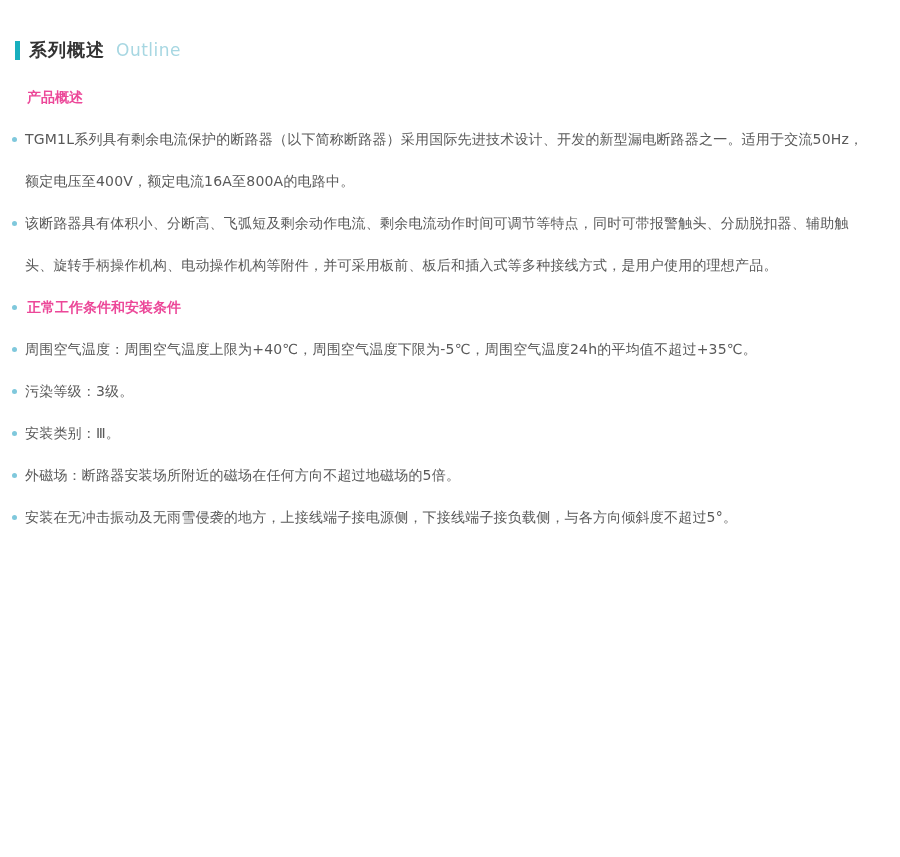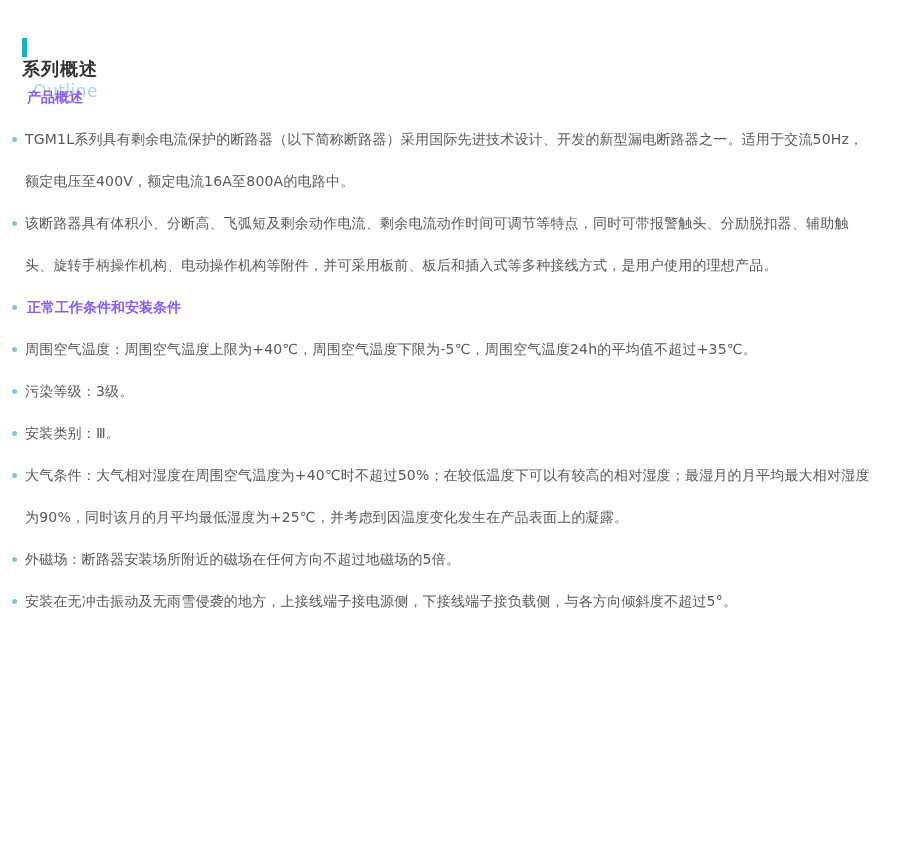--- a/index.html
+++ b/index.html
@@ -10,24 +10,23 @@
     font-family: "DejaVu Sans", "Liberation Sans", sans-serif;
   }
   .page {
     width: 900px;
     min-height: 857px;
     background: #ffffff;
     overflow: hidden;
   }
   .page-header {
     display: flex;
-    align-items: flex-start;
-    margin: 38px 0 0 22px;
+    align-items: center;
+    margin: 38px 0 0 15px;
     height: 24px;
-    flex-direction: column;
   }
   .accent-bar {
     width: 5px;
     height: 19px;
     background: #18AFBE;
     margin-right: 9px;
     flex: 0 0 auto;
   }
   .title-cn {
     font-size: 18px;
@@ -44,21 +43,21 @@
     white-space: nowrap;
   }
   .content {
     margin-top: 14px;
     padding: 0 25px 30px 12px;
   }
   .doc-section { margin: 0; }
   .section-heading {
     font-size: 14px;
     font-weight: bold;
-    color: #8b5cf6;
+    color: #ec4899;
     line-height: 42px;
     margin: 0 0 0 15px;
     padding: 0;
   }
   .bullet-list {
     list-style: none;
     margin: 0;
     padding: 0;
   }
   .bullet-item {
@@ -122,24 +121,20 @@
   <li class="bullet-item">
     <span class="dot"></span>
     <span class="bullet-text">污染等级：3级。</span>
   </li>
 
   <li class="bullet-item">
     <span class="dot"></span>
     <span class="bullet-text">安装类别：Ⅲ。</span>
   </li>
 
-  <li class="bullet-item">
-    <span class="dot"></span>
-    <span class="bullet-text">大气条件：大气相对湿度在周围空气温度为+40℃时不超过50%；在较低温度下可以有较高的相对湿度；最湿月的月平均最大相对湿度为90%，同时该月的月平均最低湿度为+25℃，并考虑到因温度变化发生在产品表面上的凝露。</span>
-  </li>
 
   <li class="bullet-item">
     <span class="dot"></span>
     <span class="bullet-text">外磁场：断路器安装场所附近的磁场在任何方向不超过地磁场的5倍。</span>
   </li>
 
   <li class="bullet-item">
     <span class="dot"></span>
     <span class="bullet-text">安装在无冲击振动及无雨雪侵袭的地方，上接线端子接电源侧，下接线端子接负载侧，与各方向倾斜度不超过5°。</span>
   </li>

